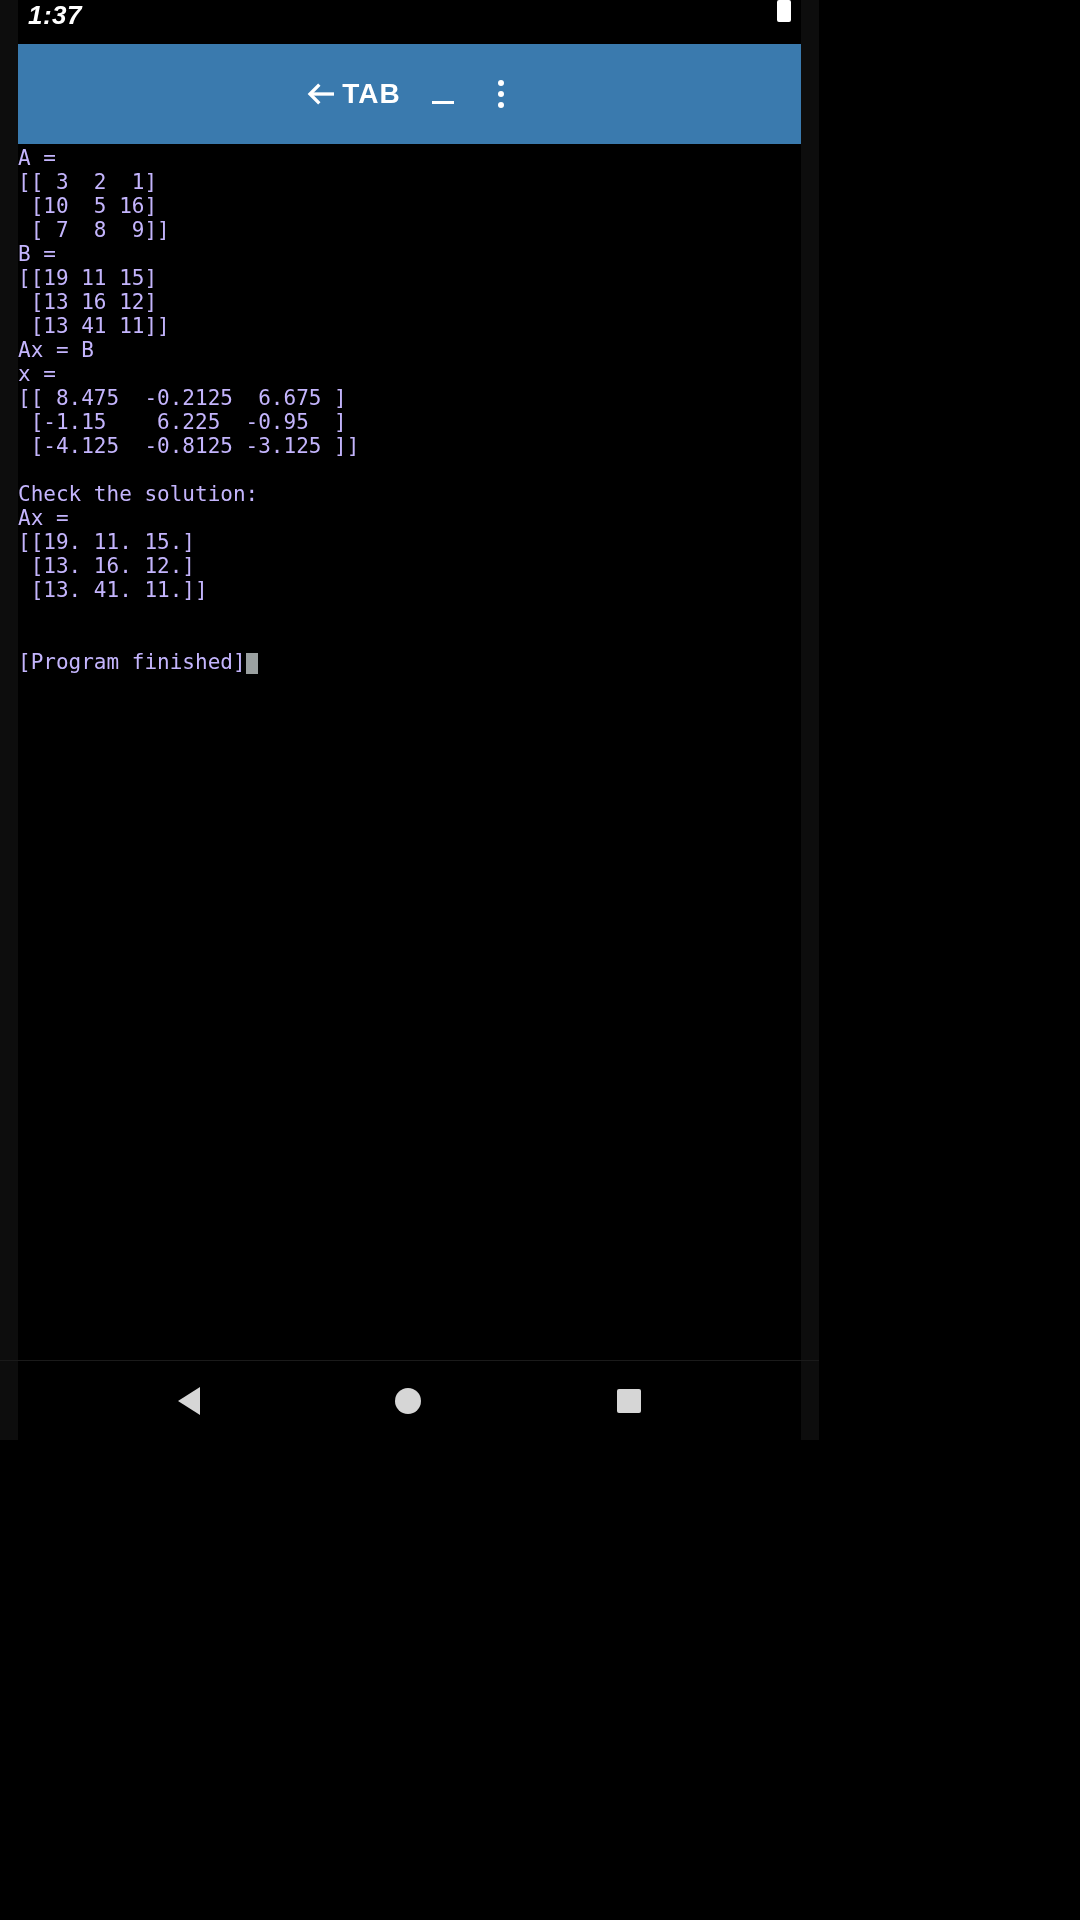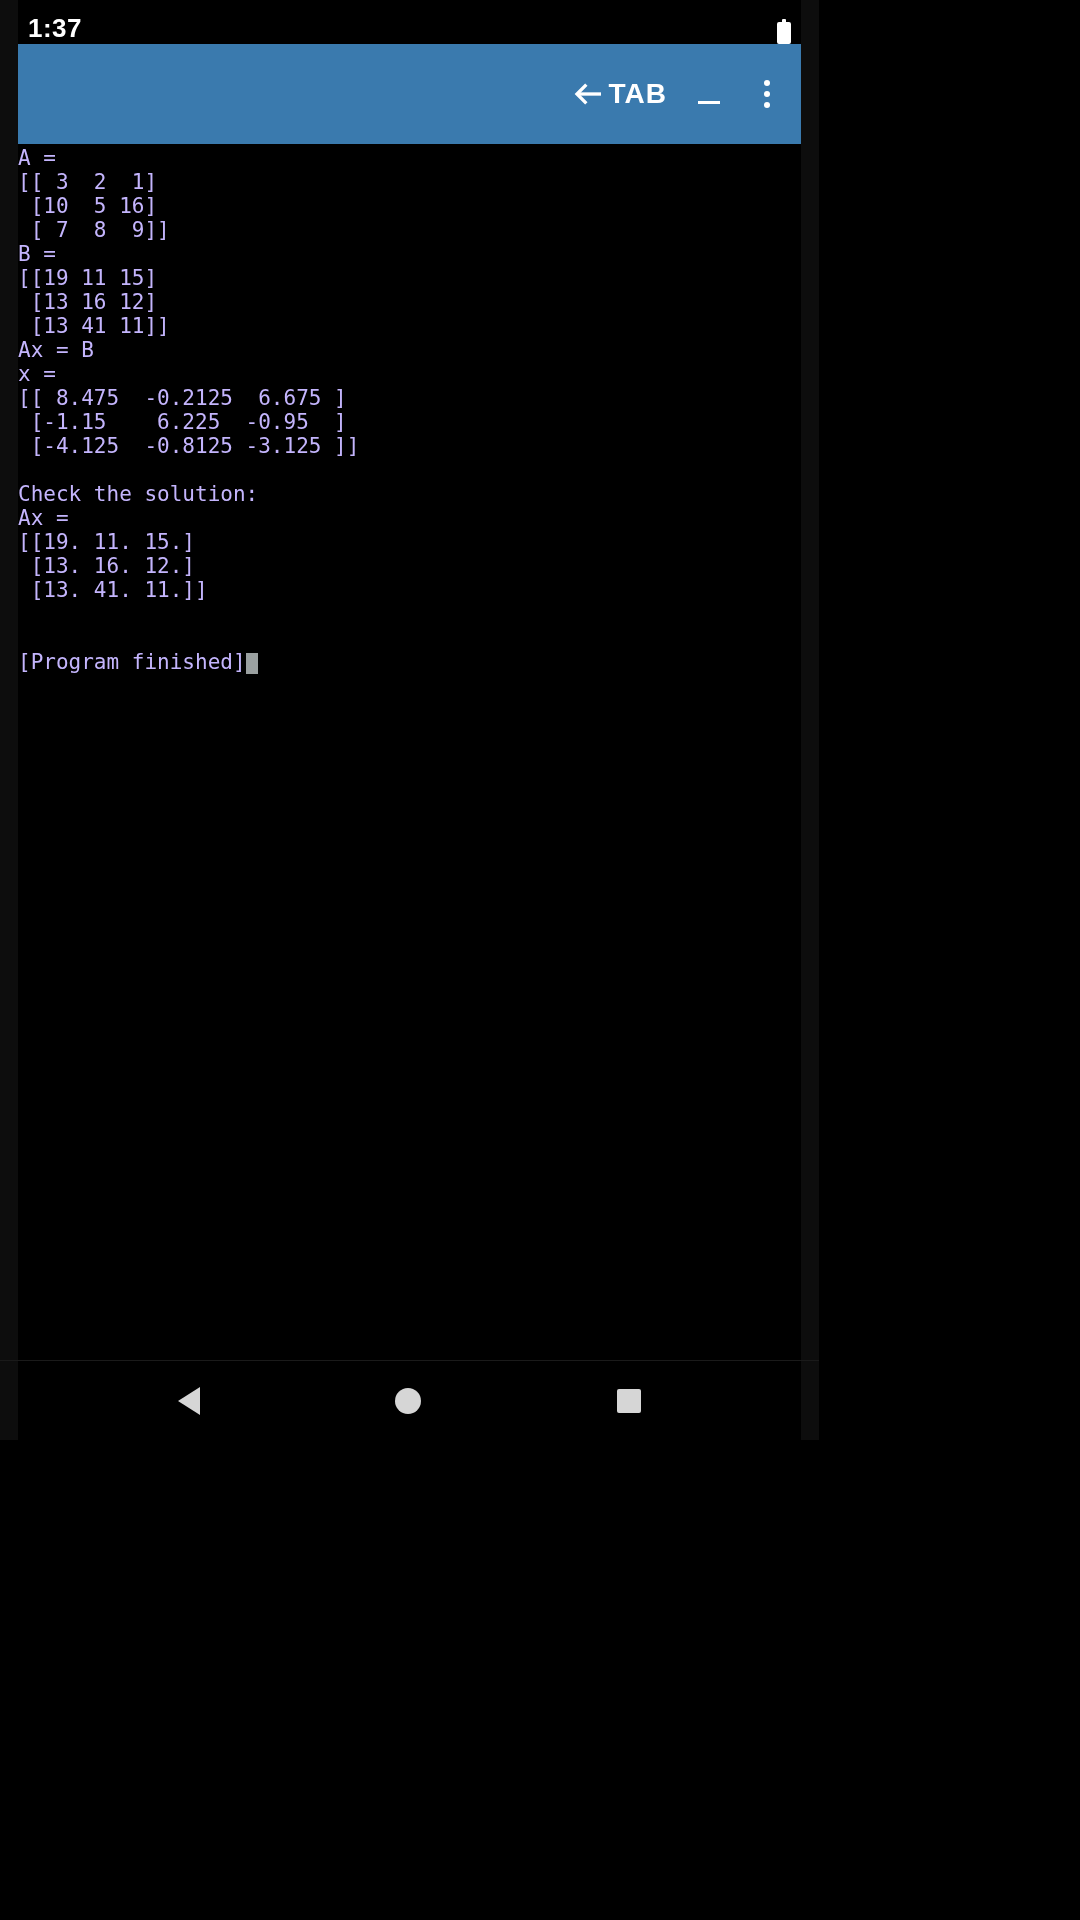--- a/index.html
+++ b/index.html
@@ -20,24 +20,25 @@
     height: 100%;
     background: #000;
     border-left: 18px solid #0d0d0d;
     border-right: 18px solid #0d0d0d;
   }
 
   
   .status-bar {
     height: 44px;
     display: flex;
-    align-items: flex-end;
+    align-items: flex-start;
     justify-content: space-between;
     padding: 0 10px;
     color: #fff;
+    font-style: italic;
   }
   .time {
     font-size: 26px;
     font-weight: 700;
     letter-spacing: 0.5px;
   }
   .battery-icon {
     width: 14px;
     height: 22px;
     border: 2px solid #fff;
@@ -55,21 +56,21 @@
     background: #fff;
     border-radius: 1px 1px 0 0;
   }
 
   
   .app-bar {
     height: 100px;
     background: #3a7aae;
     display: flex;
     align-items: center;
-    justify-content: flex-end;
+    justify-content: center;
     padding: 0 18px;
     color: #fff;
   }
   .back-button {
     width: 40px;
     height: 40px;
     display: flex;
     align-items: center;
     justify-content: center;
     cursor: pointer;

